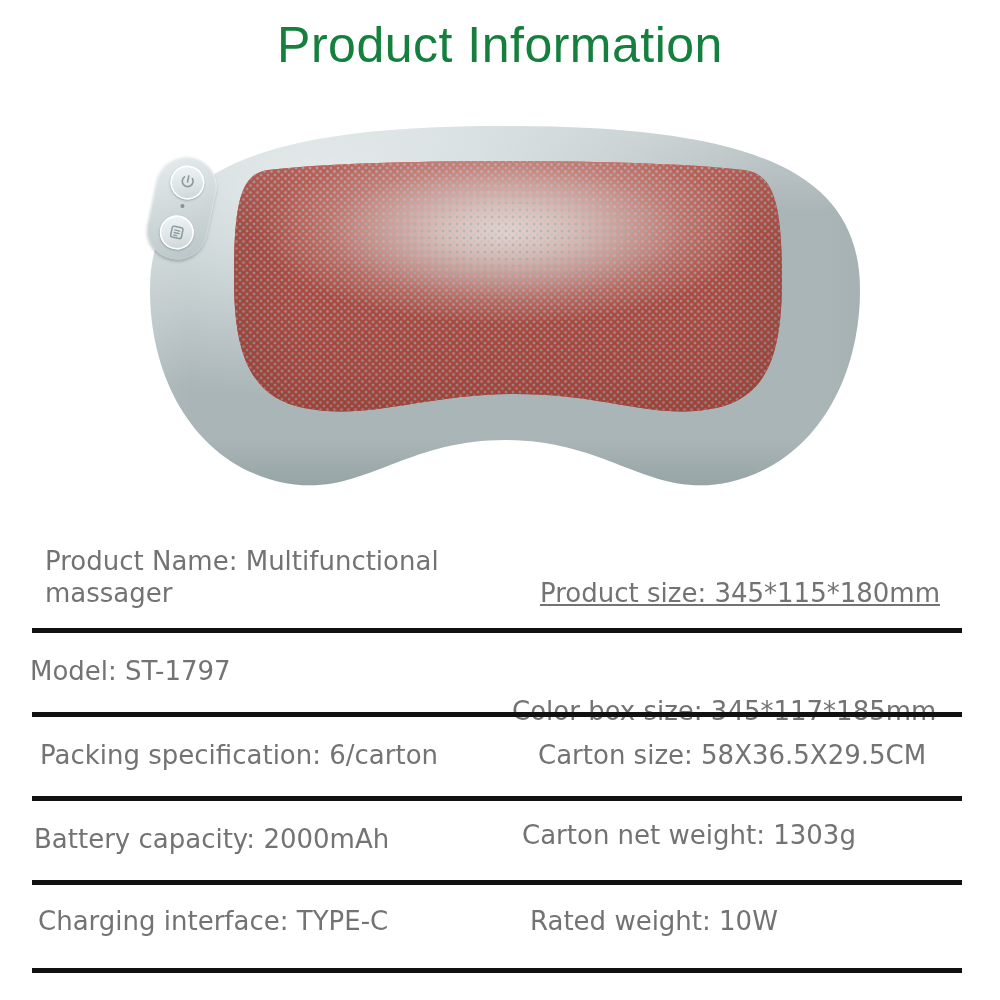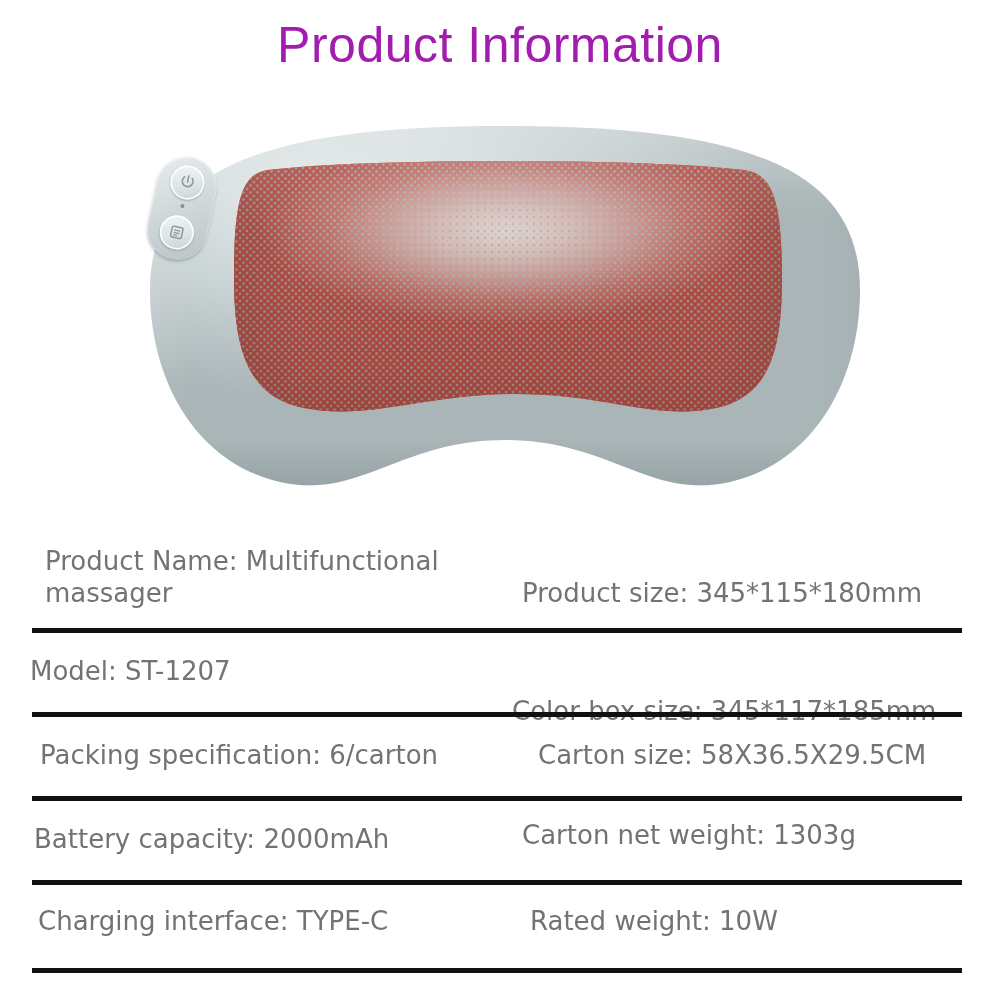--- a/index.html
+++ b/index.html
@@ -19,21 +19,21 @@
   
   .page-title {
     position: absolute;
     top: 16px;
     left: 0;
     width: 1000px;
     text-align: center;
     font-size: 50px;
     font-weight: 400;
     letter-spacing: 0.5px;
-    color: #a21caf;
+    color: #15803d;
     font-family: "Liberation Sans", "DejaVu Sans", sans-serif;
   }
 
   
   .product-stage {
     position: absolute;
     top: 100px;
     left: 0;
     width: 1000px;
     height: 420px;
@@ -176,21 +176,21 @@
   .cell {
     font-size: 26px;
     line-height: 1.22;
     color: #737373;
     white-space: pre-line;
   }
   .cell-left  { position: absolute; left: 45px; }
   .cell-right { position: absolute; left: 522px; }
 
   .row1 .cell-left  { left: 45px;  top: 18px; width: 460px; }
-  .row1 .cell-right { left: 522px; top: 50px; }
+  .row1 .cell-right { left: 540px; top: 50px; text-decoration: underline; }
 
   .row2 .cell-left  { left: 30px;  top: 28px; }
   .row2 .cell-right { left: 512px; top: 28px; margin-top: 40px; }
 
   .row3 .cell-left  { left: 40px;  top: 28px; }
   .row3 .cell-right { left: 522px; top: 28px; margin-left: 16px; }
 
   .row4 .cell-left  { left: 34px;  top: 28px; }
   .row4 .cell-right { left: 522px; top: 24px; }
 
@@ -240,21 +240,21 @@
 <div class="spec-table">
 
   <div class="spec-row first row1">
     <div class="cell cell-left">Product Name: Multifunctional
 massager</div>
     <div class="cell cell-right">Product size: 345*115*180mm</div>
   </div>
   <div class="divider" style="top:100px"></div>
 
   <div class="spec-row row2">
-    <div class="cell cell-left">Model: ST-1207</div>
+    <div class="cell cell-left">Model: ST-1797</div>
     <div class="cell cell-right">Color box size: 345*117*185mm</div>
   </div>
   <div class="divider" style="top:184px"></div>
 
   <div class="spec-row row3">
     <div class="cell cell-left">Packing specification: 6/carton</div>
     <div class="cell cell-right">Carton size: 58X36.5X29.5CM</div>
   </div>
   <div class="divider" style="top:268px"></div>
 

